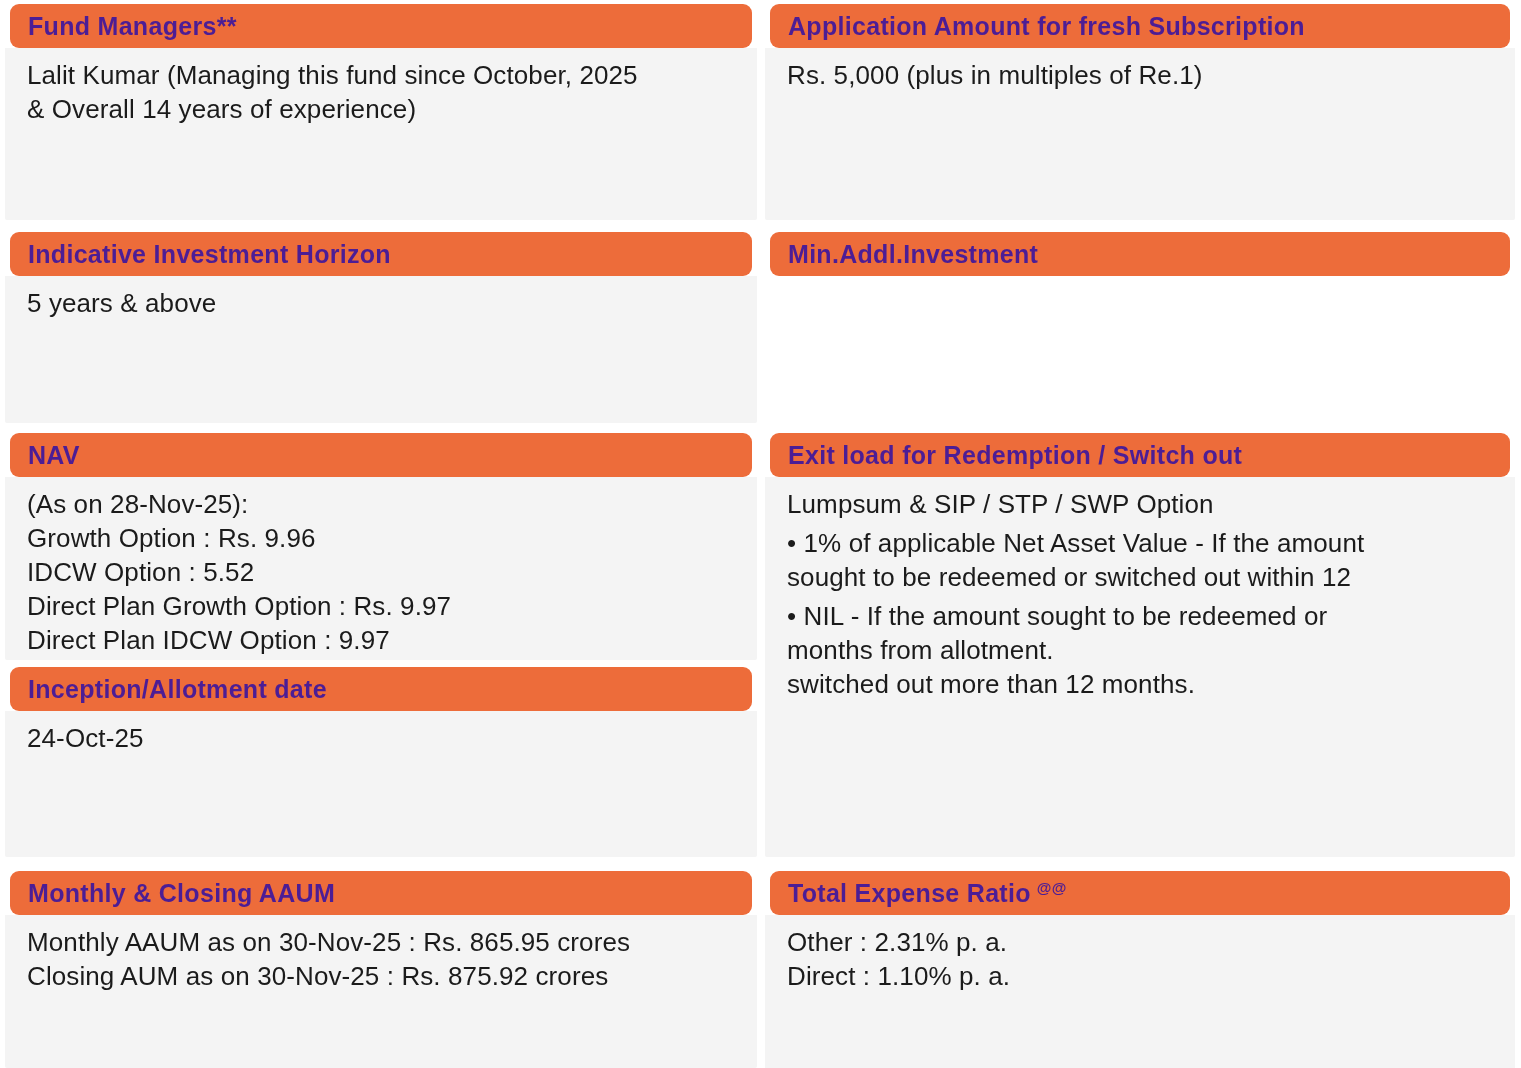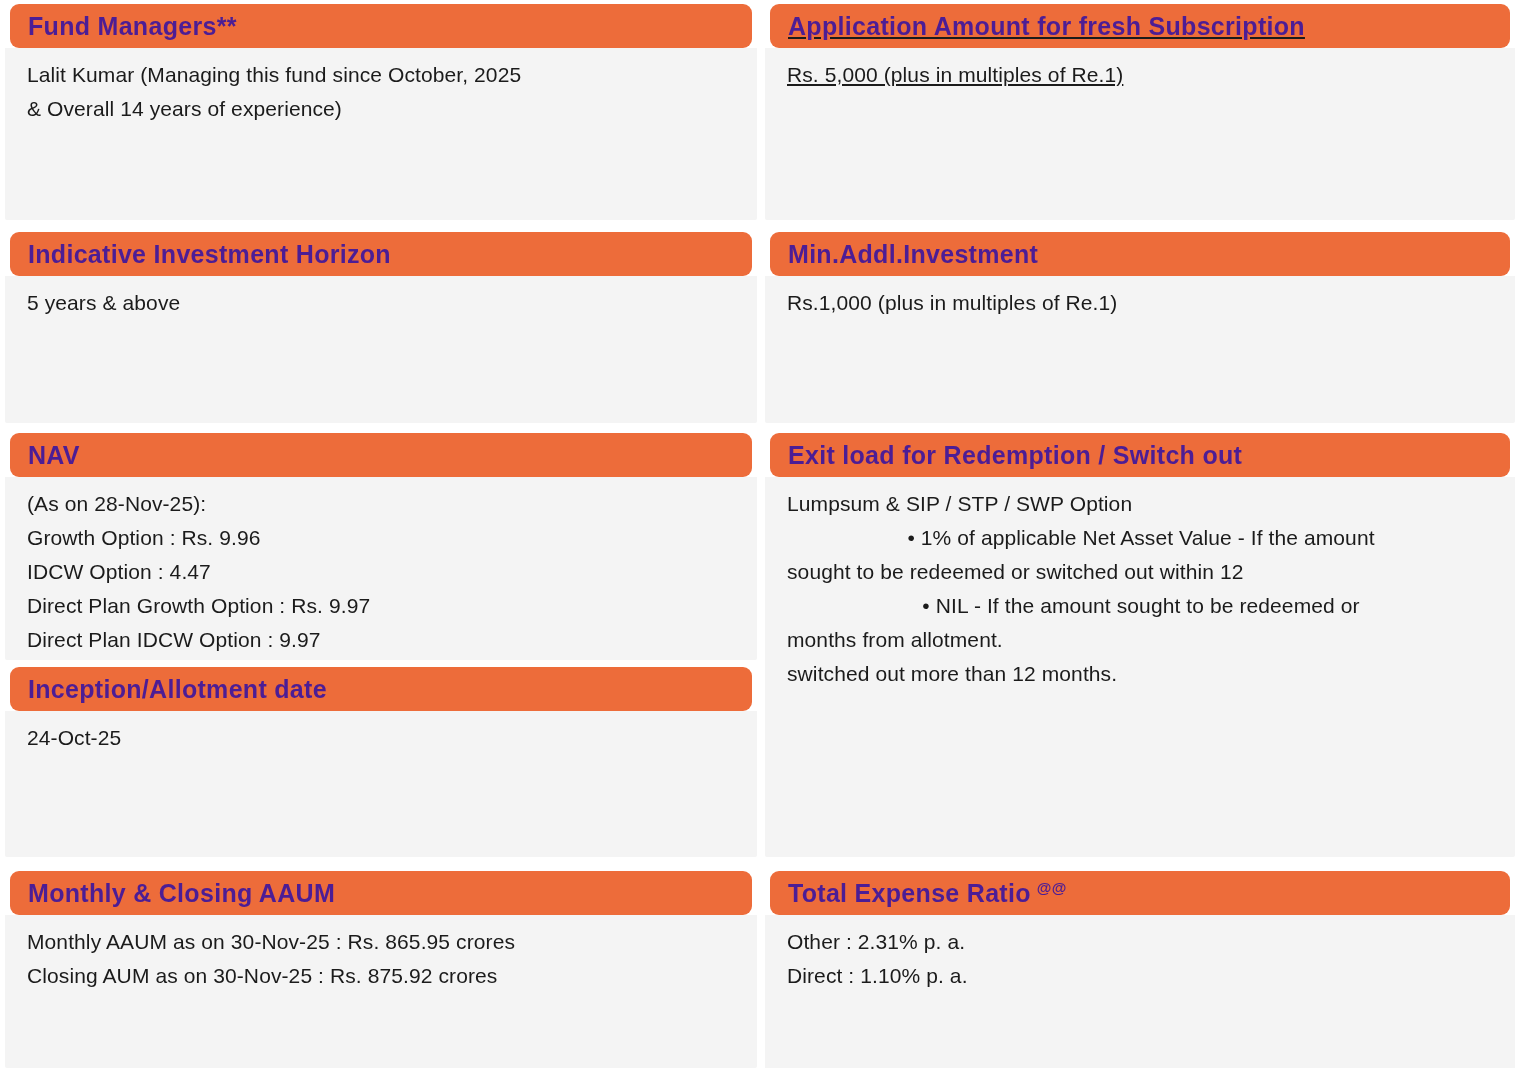--- a/index.html
+++ b/index.html
@@ -44,34 +44,34 @@
   .panel-title sup{
     font-size:15px;
     font-weight:700;
     vertical-align:9px;
     margin-left:6px;
   }
   .panel-body{
     background:var(--panel-bg);
     height:calc(100% - 44px);
     padding:10px 20px 0 22px;
-    font-size:21px;
+    font-size:26px;
     line-height:34px;
     letter-spacing:0.1px;
     border-radius:0 0 2px 2px;
   }
   .line{white-space:nowrap;}
-  .gap-before{text-align:center;}
+  .gap-before{margin-top:5px;}
   
   .p-fm      {height:216px;margin-bottom:12px;}
   .p-horizon {height:191px;margin-bottom:10px;}
   .p-nav     {height:227px;margin-bottom:7px;}
   .p-incep   {height:190px;margin-bottom:14px;}
   .p-aaum    {height:197px;}
-  .p-app     {height:216px;margin-bottom:12px;text-decoration:underline;}
+  .p-app     {height:216px;margin-bottom:12px;}
   .p-minaddl {height:191px;margin-bottom:10px;}
   .p-exit    {height:424px;margin-bottom:14px;}
   .p-ter     {height:220px;}
 </style>
 </head>
 <body>
 
 <div class="page">
 
   <div class="col">
@@ -95,21 +95,21 @@
       </div>
     </section>
 
     <section class="panel p-nav">
       <div class="panel-header">
         <span class="panel-title">NAV</span>
       </div>
       <div class="panel-body">
         <div class="line">(As on 28-Nov-25):</div>
         <div class="line">Growth Option : Rs. 9.96</div>
-        <div class="line">IDCW Option : 4.47</div>
+        <div class="line">IDCW Option : 5.52</div>
         <div class="line">Direct Plan Growth Option : Rs. 9.97</div>
         <div class="line">Direct Plan IDCW Option : 9.97</div>
       </div>
     </section>
 
     <section class="panel p-incep">
       <div class="panel-header">
         <span class="panel-title">Inception/Allotment date</span>
       </div>
       <div class="panel-body">
@@ -137,23 +137,20 @@
       </div>
       <div class="panel-body">
         <div class="line">Rs. 5,000 (plus in multiples of Re.1)</div>
       </div>
     </section>
 
     <section class="panel p-minaddl">
       <div class="panel-header">
         <span class="panel-title">Min.Addl.Investment</span>
       </div>
-      <div class="panel-body">
-        <div class="line">Rs.1,000 (plus in multiples of Re.1)</div>
-      </div>
     </section>
 
     <section class="panel p-exit">
       <div class="panel-header">
         <span class="panel-title">Exit load for Redemption / Switch out</span>
       </div>
       <div class="panel-body">
         <div class="line">Lumpsum &amp; SIP / STP / SWP Option</div>
         <div class="line gap-before">• 1% of applicable Net Asset Value - If the amount</div>
         <div class="line">sought to be redeemed or switched out within 12</div>

